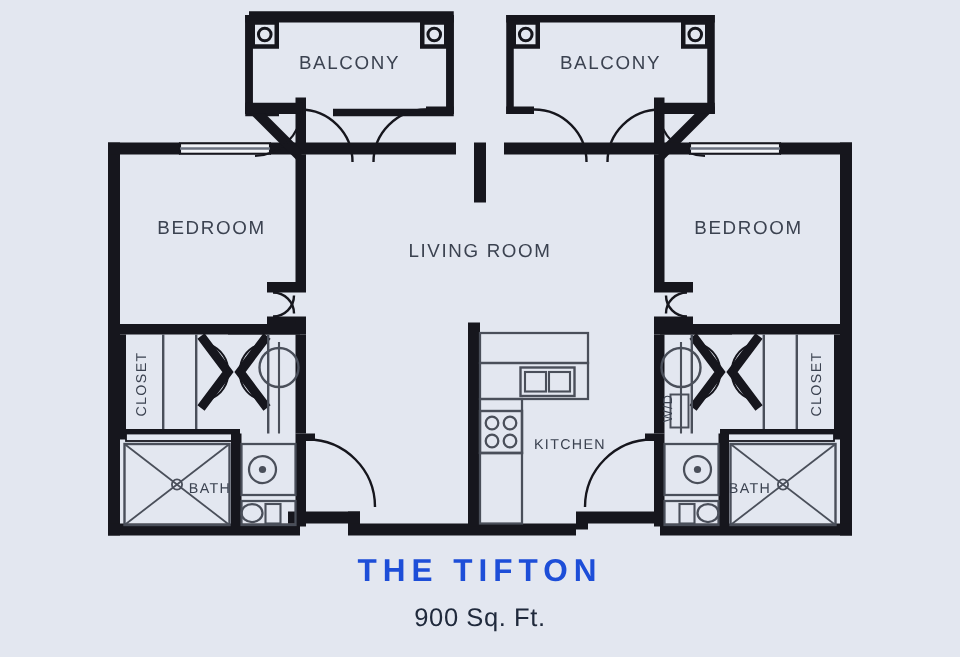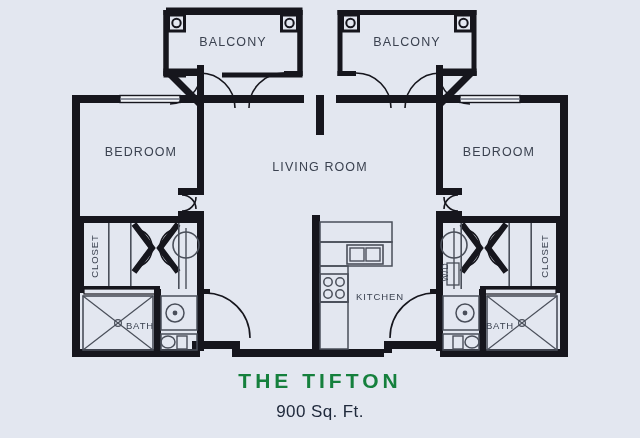--- a/index.html
+++ b/index.html
@@ -23,21 +23,21 @@
   .room-label.small{font-size:9.5px;letter-spacing:0.9px;}
   .room-label.tiny{font-size:8.5px;letter-spacing:0.8px;}
   .title-block{
     position:absolute;left:0;right:0;bottom:6px;text-align:center;
   }
   .plan-title{
     font-family:"Liberation Sans", sans-serif;
     font-size:21px;
     font-weight:600;
     letter-spacing:4px;
-    color:#15803d;
+    color:#1d4ed8;
     margin:0 0 4px 0;
     line-height:1;
   }
   .plan-sub{
     font-family:"Liberation Sans", sans-serif;
     font-size:17px;
     font-weight:400;
     letter-spacing:0.4px;
     color:#202a3c;
     margin:12px;

